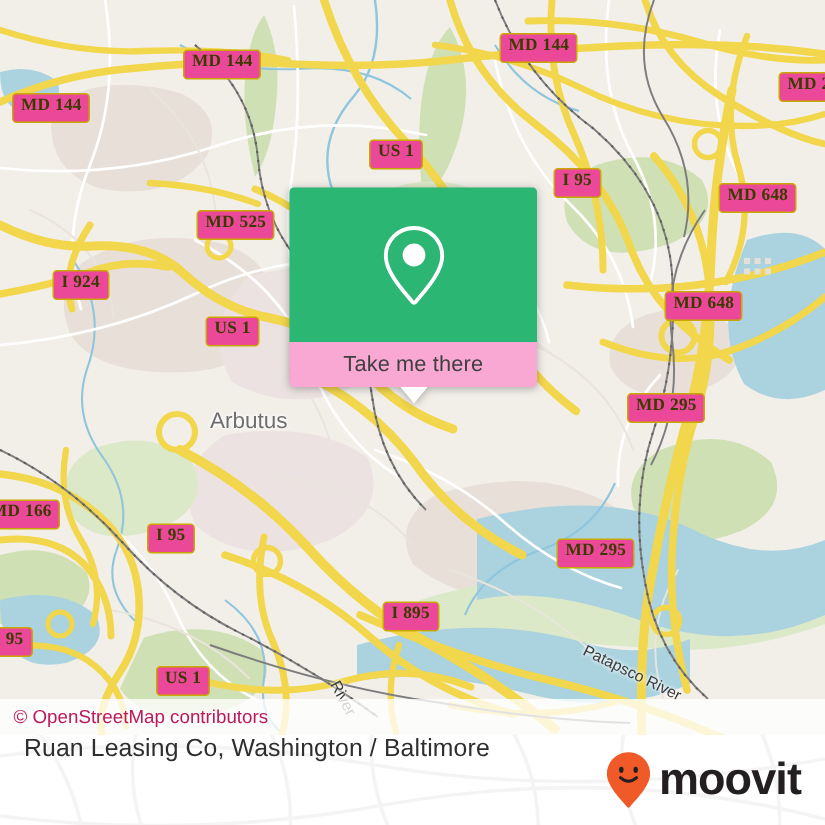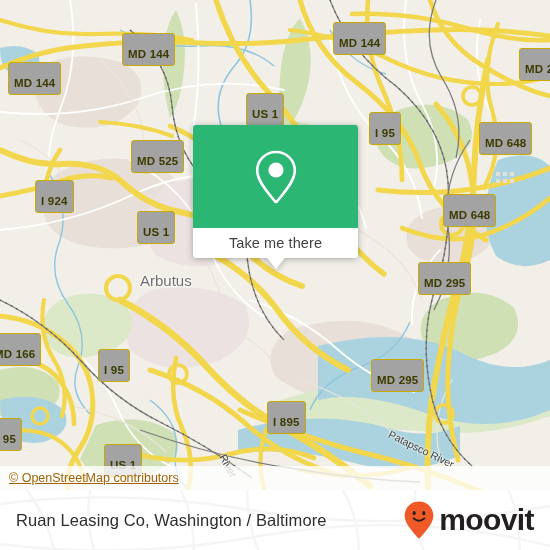--- a/index.html
+++ b/index.html
@@ -13,32 +13,32 @@
   
   .map{
     position:absolute;left:0;top:0;width:550px;height:490px;overflow:hidden;
     background:#f2efe9;
   }
   .map-svg{position:absolute;left:0;top:0;width:550px;height:490px;display:block;}
 
   
   .shield{
     position:absolute;
-    background:#a3a3a3;
+    background:#ec4899;
     border:1.6px solid #c9a900;
     border-radius:3px;
     color:#3b3b00;
     font-weight:bold;
     font-size:11.5px;
     line-height:1;
-    padding:15px 5px 4px 5px;
+    padding:2px 5px 4px 5px;
     white-space:nowrap;
     letter-spacing:.2px;
     box-sizing:border-box;
-    font-family:Liberation Sans, sans-serif;
+    font-family:Liberation Serif, serif;
   }
   .place-label{
     position:absolute;
     color:#6f6f6f;
     font-size:15px;
     white-space:nowrap;
     text-shadow:0 0 3px #fff,0 0 3px #fff,0 0 2px #fff;
   }
   .water-label{
     position:absolute;
@@ -48,57 +48,57 @@
     text-shadow:0 0 3px #fff,0 0 3px #fff;
   }
 
   
   .attribution{
     position:absolute;left:0;bottom:0;width:550px;height:24px;
     background:rgba(255,255,255,0.78);
     display:flex;align-items:center;
     box-sizing:border-box;padding-left:9px;
   }
-  .attribution span{font-size:12.5px;color:#a16207;text-decoration:underline;}
+  .attribution span{font-size:12.5px;color:#be185d;}
 
   
   .popup{
     position:absolute;left:193px;top:125px;width:165px;
     filter:drop-shadow(0 1px 3px rgba(0,0,0,.30));
   }
   .popup-body{
     background:#2bb673;
     height:103px;
     border-radius:3px 3px 0 0;
     display:flex;align-items:center;justify-content:center;
   }
   .pin-icon{display:block;}
   .popup-action{
-    background:#ffffff;
+    background:#f9a8d4;
     height:30px;
     border-radius:0 0 3px 3px;
     display:flex;align-items:center;justify-content:center;
   }
   .popup-action span{
     font-size:14.5px;color:#3f3f3f;letter-spacing:.1px;
   }
   .popup-tail{
     position:absolute;left:50%;top:133px;
     margin-left:-9px;
     width:0;height:0;
     border-left:9px solid transparent;
     border-right:9px solid transparent;
     border-top:11px solid #ffffff;
   }
 
   
   .footer{
     position:absolute;left:0;top:490px;width:550px;height:60px;
     background:#ffffff;
-    display:flex;align-items:center;justify-content:space-between;
+    display:flex;justify-content:space-between;
     box-sizing:border-box;padding:0 16px 0 16px;
     overflow:hidden;
   }
   .footer-watermark{
     position:absolute;left:0;top:-20px;width:550px;height:100px;
     opacity:.10;pointer-events:none;
   }
   .footer-title{
     position:relative;z-index:2;
     font-size:16.5px;color:#2e2e2e;white-space:nowrap;
@@ -277,21 +277,21 @@
     <div class="shield" style="left:479px;top:122px">MD 648</div>
     <div class="shield" style="left:131px;top:140px">MD 525</div>
     <div class="shield" style="left:35px;top:180px">I 924</div>
     <div class="shield" style="left:443px;top:194px">MD 648</div>
     <div class="shield" style="left:137px;top:211px">US 1</div>
     <div class="shield" style="left:418px;top:262px">MD 295</div>
     <div class="shield" style="left:-12px;top:333px">MD 166</div>
     <div class="shield" style="left:98px;top:349px">I 95</div>
     <div class="shield" style="left:371px;top:359px">MD 295</div>
     <div class="shield" style="left:-10px;top:418px">I 95</div>
-    <div class="shield" style="left:267px;top:401px">I 895</div>
+    <div class="shield" style="left:255px;top:401px">I 895</div>
     <div class="shield" style="left:104px;top:444px">US 1</div>
 
     <div class="place-label" style="left:140px;top:272px">Arbutus</div>
     <div class="water-label" style="left:392px;top:428px;transform:rotate(26deg);transform-origin:left top">Patapsco River</div>
     <div class="water-label" style="left:228px;top:452px;transform:rotate(62deg);transform-origin:left top">River</div>
 
     <div class="popup">
       <div class="popup-body">
         <svg class="pin-icon" width="44" height="56" viewBox="0 0 44 56">
           <path d="M22 3 C11.5 3 3.2 11.3 3.2 21.6 C3.2 33 16 46 21 52.4 C21.5 53 22.5 53 23 52.4 C28 46 40.8 33 40.8 21.6 C40.8 11.3 32.5 3 22 3 Z" fill="none" stroke="#ffffff" stroke-width="2.6" stroke-linejoin="round"></path>

